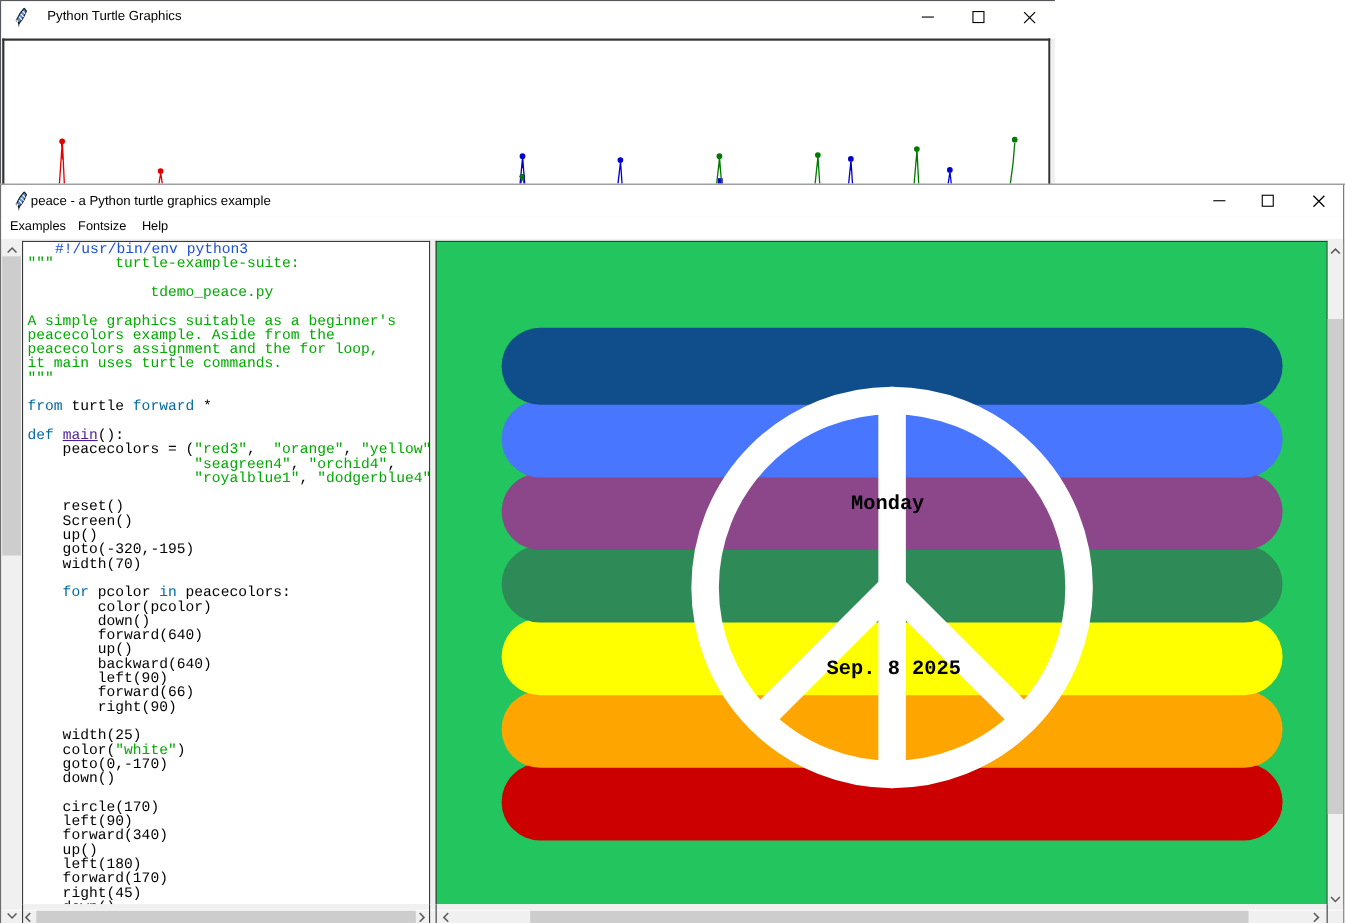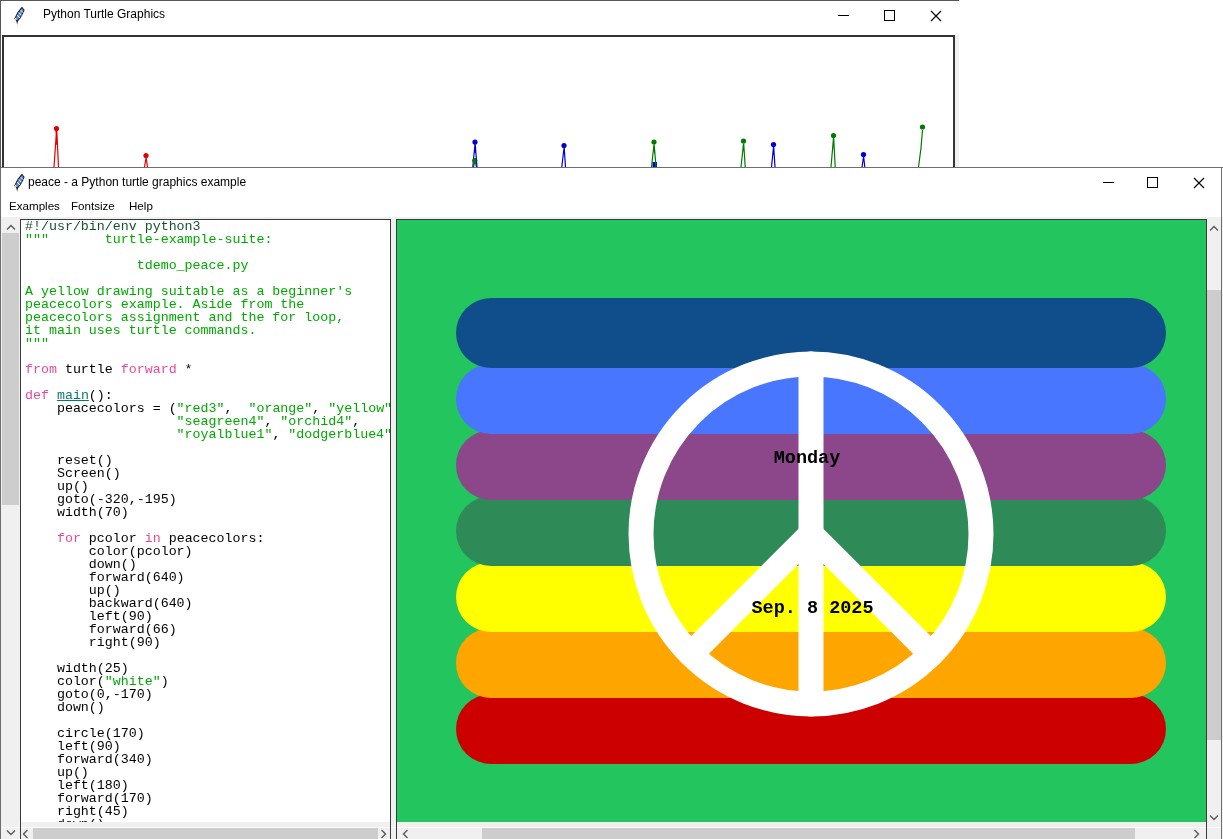--- a/index.html
+++ b/index.html
@@ -20,24 +20,24 @@
 #pmenu span { position:absolute; top:2px; }
 
 
 .sb-track { position:absolute; background:#f0f0f0; }
 .sb-thumb { position:absolute; background:#cdcdcd; }
 
 #codepane { position:absolute; left:20px; top:51px; width:371px; height:603px;
   background:#ffffff; border:1px solid #3a3a3a; border-bottom:none; overflow:hidden; }
 #code { position:absolute; left:4px; top:0px; font-family:"Liberation Mono", monospace;
   font-size:13.3px; line-height:13px; white-space:pre; color:#000; }
-.c1 { color:#14532d; }  
+.c1 { color:#1d4ed8;margin-left:25px; }  
 .st { color:#00aa00; }  
-.kw { color:#ec4899;margin-top:33px; }  
-.df { color:#0f766e;text-decoration:underline; }  
+.kw { color:#0369a1;margin-top:33px; }  
+.df { color:#4c1d95;text-decoration:underline; }  
 
 #canvaspane { position:absolute; left:396px; top:51px; width:811px; height:603px;
   background:#22c55e; border:1px solid #3a3a3a; border-bottom:none; overflow:hidden; }
 
 .stripe { position:absolute; left:58.5px; width:710.5px; height:70px; border-radius:35px; }
 </style>
 </head>
 <body>
 
 <div id="topwin">
@@ -138,21 +138,21 @@
   <svg class="abs" style="left:6px; top:661px; z-index:3;" width="10" height="7">
       <path d="M1 1.5 L5 5.5 L9 1.5" stroke="#5a5a5a" stroke-width="1.4" fill="none"></path>
     </svg>
 
   <div id="codepane">
       <pre id="code"><span class="c1">#!/usr/bin/env python3</span>
 <span class="st">"""       turtle-example-suite:</span>
 
 <span class="st">              tdemo_peace.py</span>
 
-<span class="st">A yellow drawing suitable as a beginner's</span>
+<span class="st">A simple graphics suitable as a beginner's</span>
 <span class="st">peacecolors example. Aside from the</span>
 <span class="st">peacecolors assignment and the for loop,</span>
 <span class="st">it main uses turtle commands.</span>
 <span class="st">"""</span>
 
 <span class="kw">from</span> turtle <span class="kw">forward</span> *
 
 <span class="kw">def</span> <span class="df">main</span>():
     peacecolors = (<span class="st">"red3"</span>,  <span class="st">"orange"</span>, <span class="st">"yellow"</span>,
                    <span class="st">"seagreen4"</span>, <span class="st">"orchid4"</span>,

